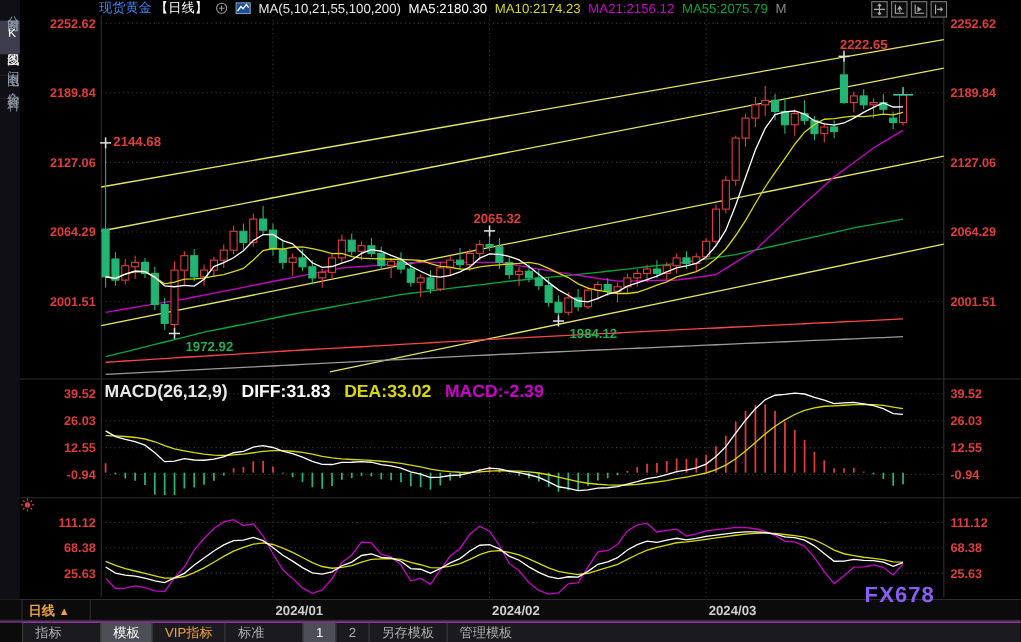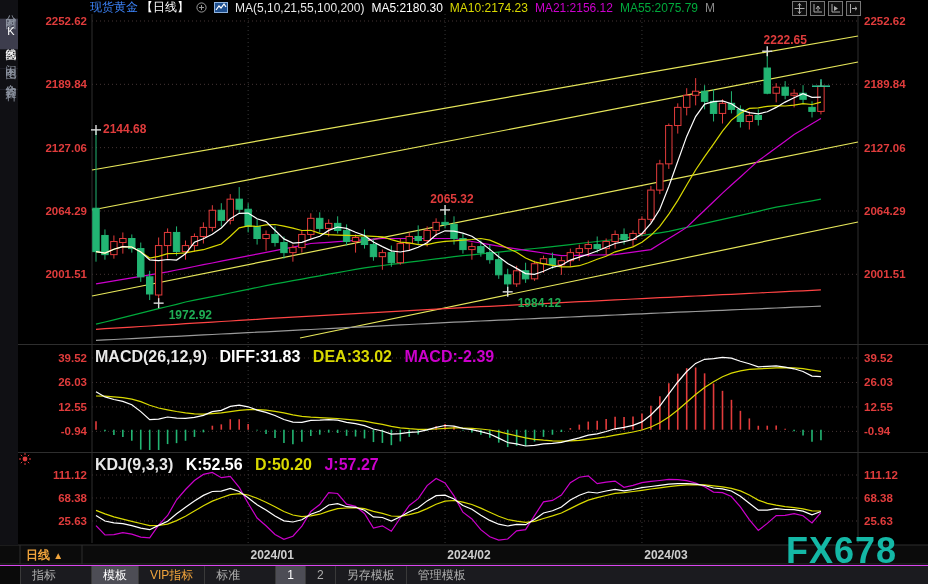--- a/index.html
+++ b/index.html
@@ -24,21 +24,21 @@
   .pane-hd span{margin-right:8px;}
   
   #period{position:absolute;left:26px;top:547px;font-size:12px;font-weight:700;color:#f0a43c;z-index:4;cursor:pointer;}
   #toolbar{position:absolute;left:0;top:565px;width:928px;height:19px;background:#1b1b1f;
     border-top:1px solid #d946ef;display:flex;align-items:stretch;z-index:4;font-size:12px;color:#aeaeae;}
   #toolbar .corner{width:20px;background:#0a0a0a;}
   .tb-item{padding:0 11px;line-height:18px;border-left:1px solid #3a3a3a;cursor:pointer;}
   .tb-item:first-of-type{border-left:none;margin-left:4px;}
   .tb-item.active{background:#4d4d55;color:#fff;margin-left:24px;}
   .tb-item.vip{color:#f0a43c;}
-  #watermark{position:absolute;left:786px;top:530px;font-size:36px;font-weight:600;color:#14b8a6;
+  #watermark{position:absolute;left:786px;top:530px;font-size:20px;font-weight:600;color:#8b5cf6;
     letter-spacing:1px;z-index:4;}
   #hoticon{position:absolute;left:18px;top:452px;z-index:4;}
   
   .grid{stroke:#453535;stroke-dasharray:1 3;stroke-width:1;}
   .vgrid{stroke:#383838;stroke-dasharray:1 3;stroke-width:1;}
   .sep{stroke:#2e2e2e;stroke-width:1;}
   .axlbl{fill:#e03c3c;font-size:11.5px;font-weight:700;}
   .datelbl{fill:#cfcfcf;font-size:12px;font-weight:700;}
   .ann{font-size:12px;font-weight:700;}
   .trend{stroke:#e6e65a;stroke-width:1.2;}
@@ -460,26 +460,20 @@
     </div>
   </div>
 
   <div class="pane-hd" style="left:95px;top:348px;">
     <span style="color:#e8e8e8;">MACD(26,12,9)</span>
     <span style="color:#ffffff;">DIFF:31.83</span>
     <span style="color:#d9d900;">DEA:33.02</span>
     <span style="color:#cc00cc;">MACD:-2.39</span>
   </div>
 
-  <div class="pane-hd" style="left:95px;top:456px;">
-    <span style="color:#e8e8e8;">KDJ(9,3,3)</span>
-    <span style="color:#ffffff;">K:52.56</span>
-    <span style="color:#d9d900;">D:50.20</span>
-    <span style="color:#cc00cc;">J:57.27</span>
-  </div>
 
   <div id="hoticon">
     <svg width="14" height="14">
       <circle cx="7" cy="7" r="2.4" fill="#e03c3c"></circle>
       <g stroke="#e03c3c" stroke-width="1">
         <path d="M7 1v2M7 11v2M1 7h2M11 7h2M2.8 2.8l1.4 1.4M9.8 9.8l1.4 1.4M11.2 2.8L9.8 4.2M4.2 9.8l-1.4 1.4"></path>
       </g>
     </svg>
   </div>
 

